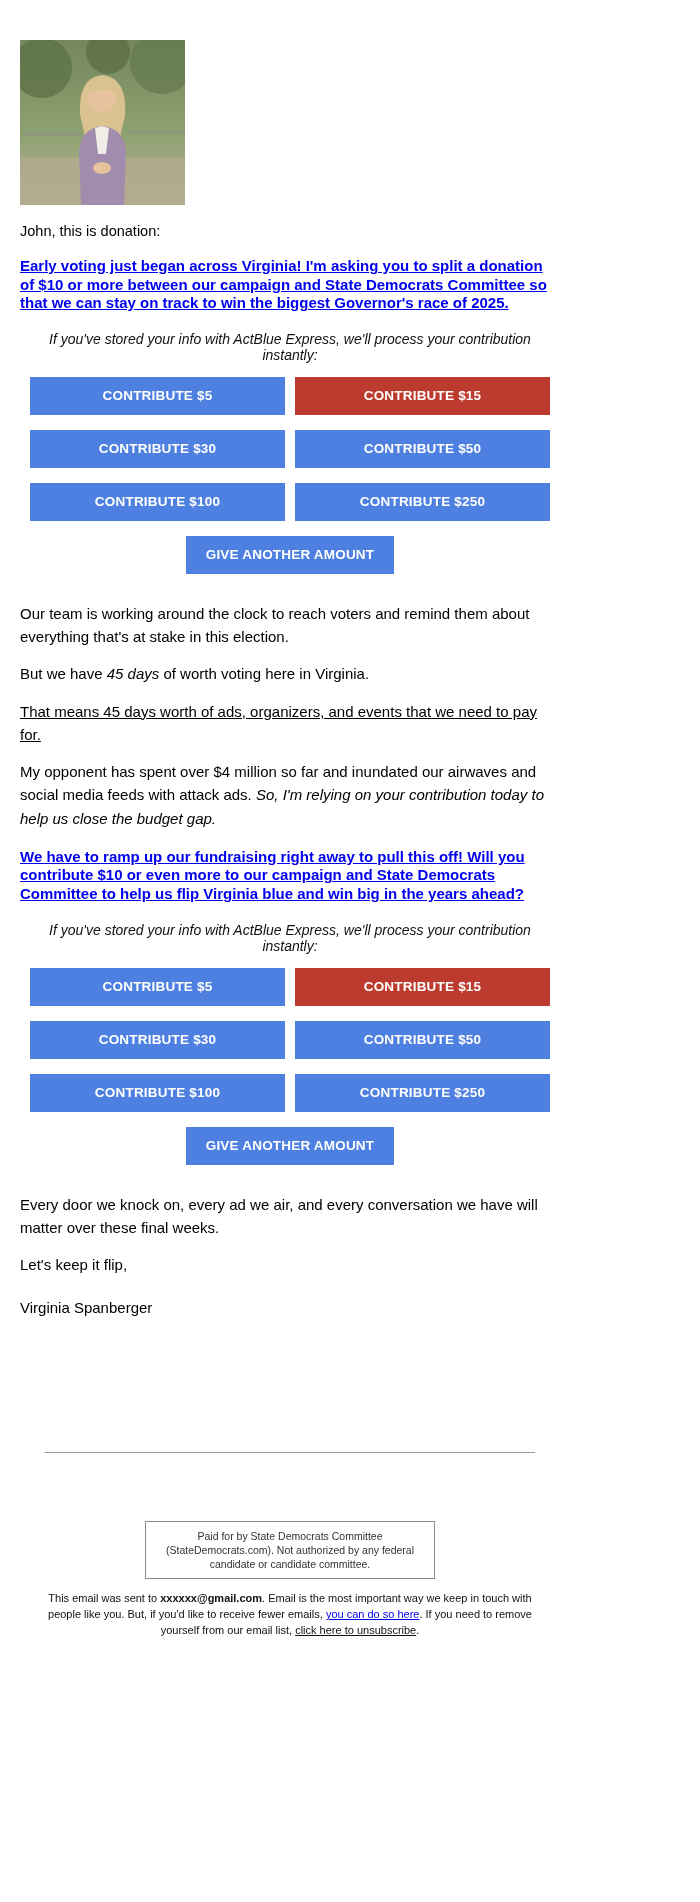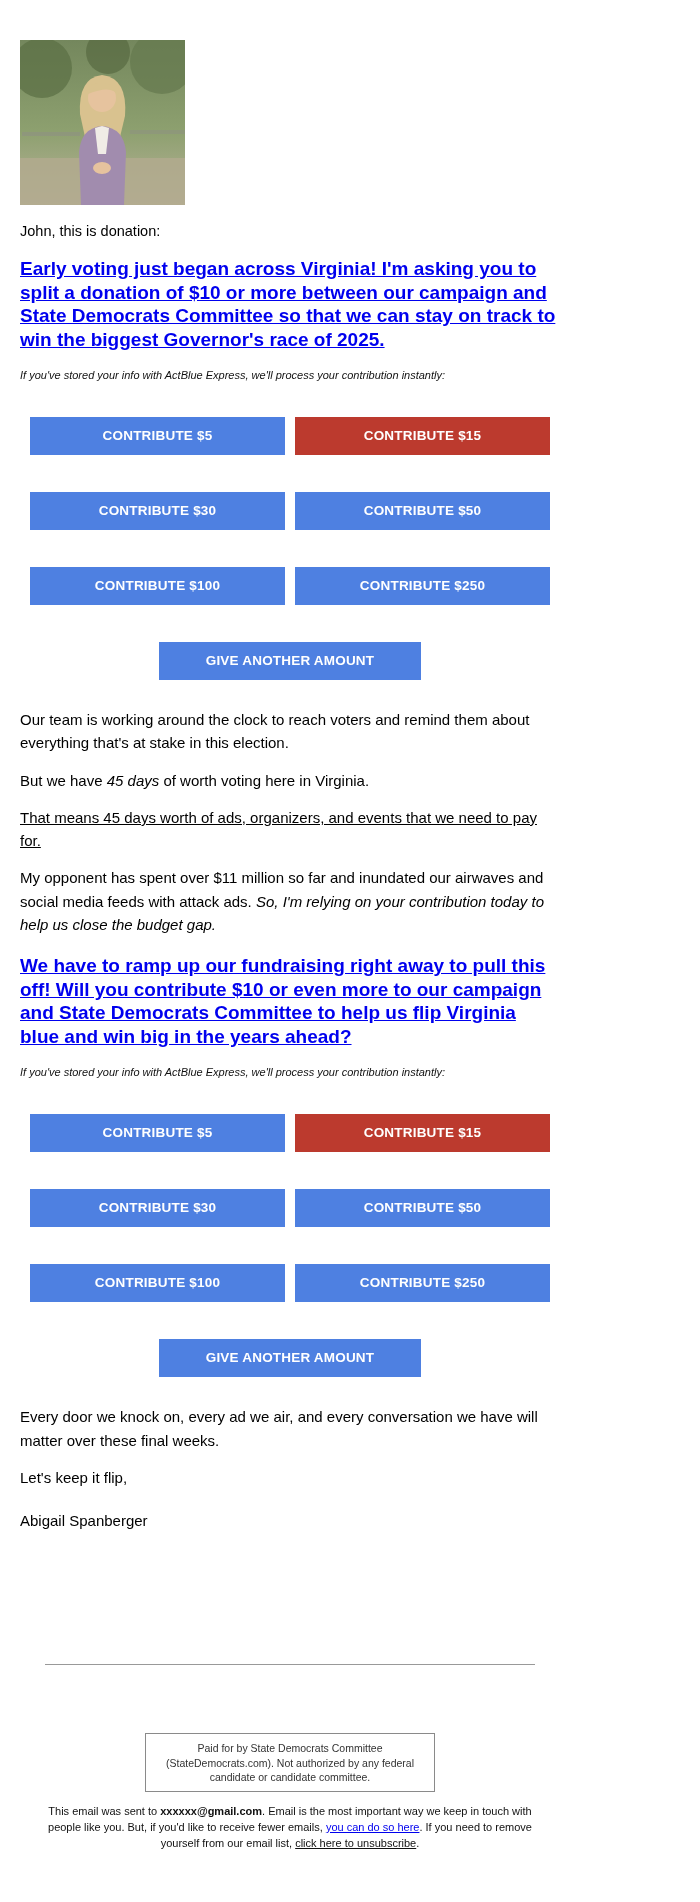--- a/index.html
+++ b/index.html
@@ -21,29 +21,30 @@
     display: block;
   }
   .greeting {
     font-size: 14.5px;
     margin: 18px 0 0 0;
   }
   .headline {
     display: block;
     color: #0000ee;
     font-weight: bold;
-    font-size: 19px;
+    font-size: 15px;
     line-height: 1.24;
     text-decoration: underline;
     margin: 18px 0 0 0;
     cursor: pointer;
   }
   .note {
+    text-align: center;
     font-style: italic;
-    font-size: 11px;
+    font-size: 14px;
     margin: 18px 0 2px 0;
     color: #111;
   }
   .btn-grid {
     display: grid;
     grid-template-columns: 1fr 1fr;
     column-gap: 10px;
     row-gap: 15px;
     margin: 14px 10px 0 10px;
   }
@@ -51,31 +52,30 @@
     display: block;
     height: 38px;
     line-height: 38px;
     text-align: center;
     color: #ffffff;
     font-weight: bold;
     font-size: 13.5px;
     text-decoration: none;
     cursor: pointer;
     letter-spacing: 0.2px;
-    margin-top: 22px;
   }
   .btn.blue { background: #4e80e1; }
   .btn.red  { background: #bc3a2e; }
   .another-wrap {
     text-align: center;
     margin: 15px 0 28px 0;
   }
   .another-wrap .btn {
     display: inline-block;
-    width: 262px;
+    width: 208px;
   }
   .para {
     font-size: 15px;
     line-height: 1.55;
     margin: 14px 0 0 0;
   }
   .para .em { font-style: italic; }
   .para.underlined { text-decoration: underline; }
   .sig { margin-top: 20px; }
   .divider {
@@ -162,21 +162,21 @@
       <a class="btn blue">GIVE ANOTHER AMOUNT</a>
     </div>
   </div>
 
   <p class="para">Our team is working around the clock to reach voters and remind them about everything that's at stake in this election.</p>
 
   <p class="para"><span>But we have </span><span class="em">45 days</span><span> of worth voting here in Virginia.</span></p>
 
   <p class="para underlined">That means 45 days worth of ads, organizers, and events that we need to pay for.</p>
 
-  <p class="para"><span>My opponent has spent over $11 million so far and inundated our airwaves and social media feeds with attack ads. </span><span class="em">So, I'm relying on your contribution today to help us close the budget gap.</span></p>
+  <p class="para"><span>My opponent has spent over $4 million so far and inundated our airwaves and social media feeds with attack ads. </span><span class="em">So, I'm relying on your contribution today to help us close the budget gap.</span></p>
 
   <a class="headline">We have to ramp up our fundraising right away to pull this off! Will you contribute $10 or even more to our campaign and State Democrats Committee to help us flip Virginia blue and win big in the years ahead?</a>
 
   <div>
     <div class="note">If you've stored your info with ActBlue Express, we'll process your contribution instantly:</div>
     <div class="btn-grid">
       <a class="btn blue">CONTRIBUTE $5</a>
       <a class="btn red">CONTRIBUTE $15</a>
       <a class="btn blue">CONTRIBUTE $30</a>
       <a class="btn blue">CONTRIBUTE $50</a>
@@ -185,21 +185,21 @@
     </div>
     <div class="another-wrap">
       <a class="btn blue">GIVE ANOTHER AMOUNT</a>
     </div>
   </div>
 
   <p class="para">Every door we knock on, every ad we air, and every conversation we have will matter over these final weeks.</p>
 
   <p class="para">Let's keep it flip,</p>
 
-  <p class="para sig">Abigail Spanberger</p>
+  <p class="para sig">Virginia Spanberger</p>
 
   <hr class="divider">
 
   <div class="disclaimer-box">Paid for by State Democrats Committee (StateDemocrats.com). Not authorized by any federal candidate or candidate committee.</div>
 
   <p class="footer-text"><span>This email was sent to </span><span class="sent-email">xxxxxx@gmail.com</span><span>. Email is the most important way we keep in touch with people like you. But, if you'd like to receive fewer emails, </span><a class="footer-link">you can do so here</a><span>. If you need to remove yourself from our email list, </span><a class="footer-unsub">click here to unsubscribe</a><span>.</span></p>
 
 </div>
 
 </body></html>

